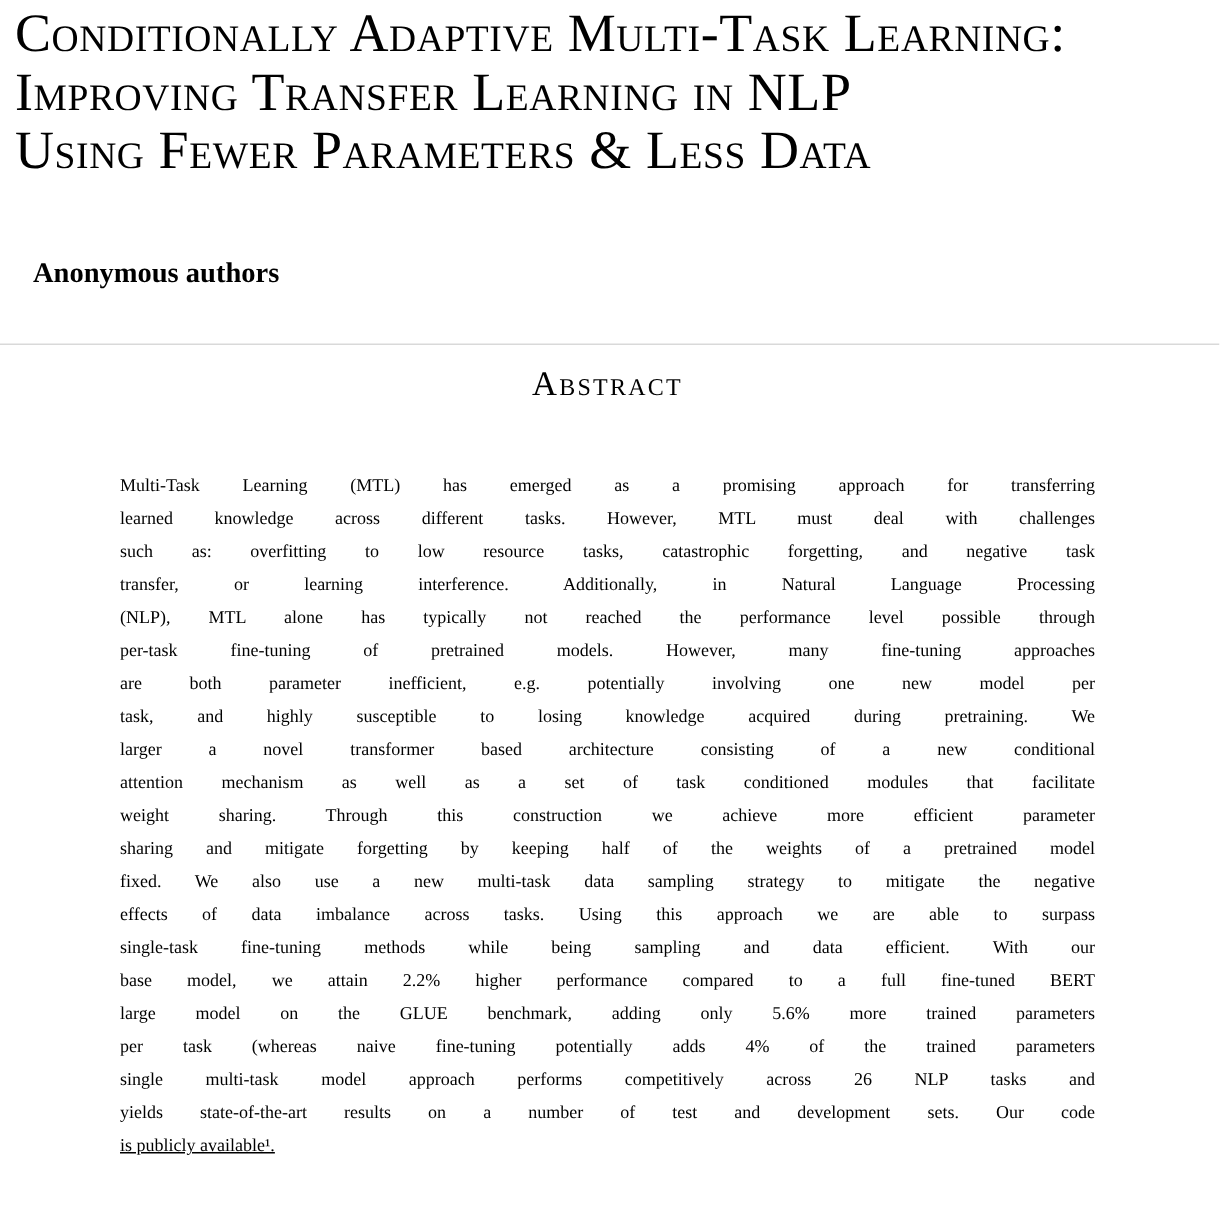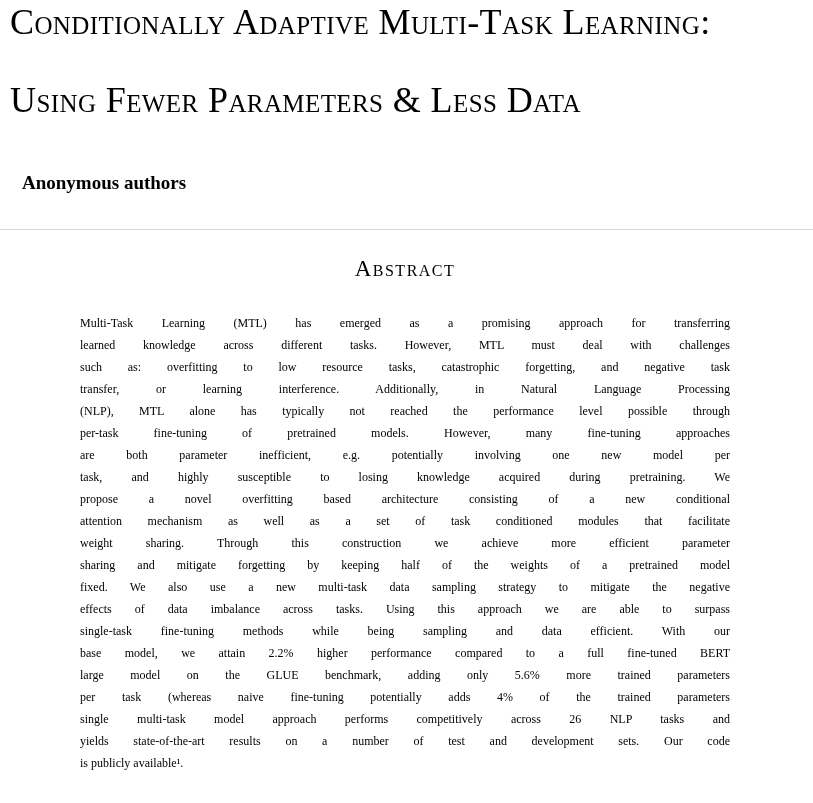--- a/index.html
+++ b/index.html
@@ -37,21 +37,21 @@
   .author-name { font-weight: bold; }
   .review-note { font-weight: normal; }
   .divider {
     position: absolute;
     left: 0; top: 229px;
     width: 813px; height: 1px;
     background: #d9d9d9;
   }
   .abstract-heading {
     position: absolute;
-    left: 80px; top: 256px;
+    left: 80px; top: 243px;
     width: 650px;
     text-align: center;
     font-variant: small-caps;
     font-size: 23px;
     letter-spacing: 1.5px;
     font-weight: normal;
   }
   .abstract-body {
     position: absolute;
     left: 80px; top: 312px;
@@ -63,51 +63,52 @@
     height: 22px;
     line-height: 22px;
     text-align: justify;
     text-align-last: justify;
     white-space: normal;
     overflow: hidden;
   }
   .abstract-line.last-line {
     text-align: left;
     text-align-last: left;
+    text-decoration: underline;
   }
 </style>
 </head>
 <body>
 
 <div class="page">
 
   <h1 class="paper-title">
     <span>Conditionally Adaptive Multi-Task Learning:</span><br>
-    <br>
+    <span>Improving Transfer Learning in NLP</span><br>
     <span>Using Fewer Parameters &amp; Less Data</span>
   </h1>
 
   <div class="authors-block">
     <div class="author-name">Anonymous authors</div>
   </div>
 
   <div class="divider"></div>
 
   <div class="abstract-heading">Abstract</div>
 
   <div class="abstract-body">
     <div class="abstract-line">Multi-Task Learning (MTL) has emerged as a promising approach for transferring</div>
     <div class="abstract-line">learned knowledge across different tasks. However, MTL must deal with challenges</div>
     <div class="abstract-line">such as: overfitting to low resource tasks, catastrophic forgetting, and negative task</div>
     <div class="abstract-line">transfer, or learning interference. Additionally, in Natural Language Processing</div>
     <div class="abstract-line">(NLP), MTL alone has typically not reached the performance level possible through</div>
     <div class="abstract-line">per-task fine-tuning of pretrained models. However, many fine-tuning approaches</div>
     <div class="abstract-line">are both parameter inefficient, e.g. potentially involving one new model per</div>
     <div class="abstract-line">task, and highly susceptible to losing knowledge acquired during pretraining. We</div>
-    <div class="abstract-line">propose a novel overfitting based architecture consisting of a new conditional</div>
+    <div class="abstract-line">larger a novel transformer based architecture consisting of a new conditional</div>
     <div class="abstract-line">attention mechanism as well as a set of task conditioned modules that facilitate</div>
     <div class="abstract-line">weight sharing. Through this construction we achieve more efficient parameter</div>
     <div class="abstract-line">sharing and mitigate forgetting by keeping half of the weights of a pretrained model</div>
     <div class="abstract-line">fixed. We also use a new multi-task data sampling strategy to mitigate the negative</div>
     <div class="abstract-line">effects of data imbalance across tasks. Using this approach we are able to surpass</div>
     <div class="abstract-line">single-task fine-tuning methods while being sampling and data efficient. With our</div>
     <div class="abstract-line">base model, we attain 2.2% higher performance compared to a full fine-tuned BERT</div>
     <div class="abstract-line">large model on the GLUE benchmark, adding only 5.6% more trained parameters</div>
     <div class="abstract-line">per task (whereas naive fine-tuning potentially adds 4% of the trained parameters</div>
     <div class="abstract-line">single multi-task model approach performs competitively across 26 NLP tasks and</div>

